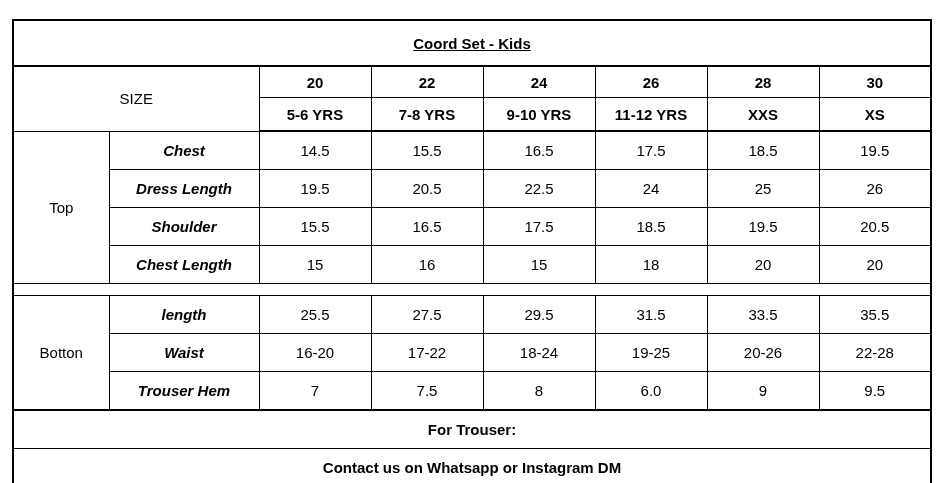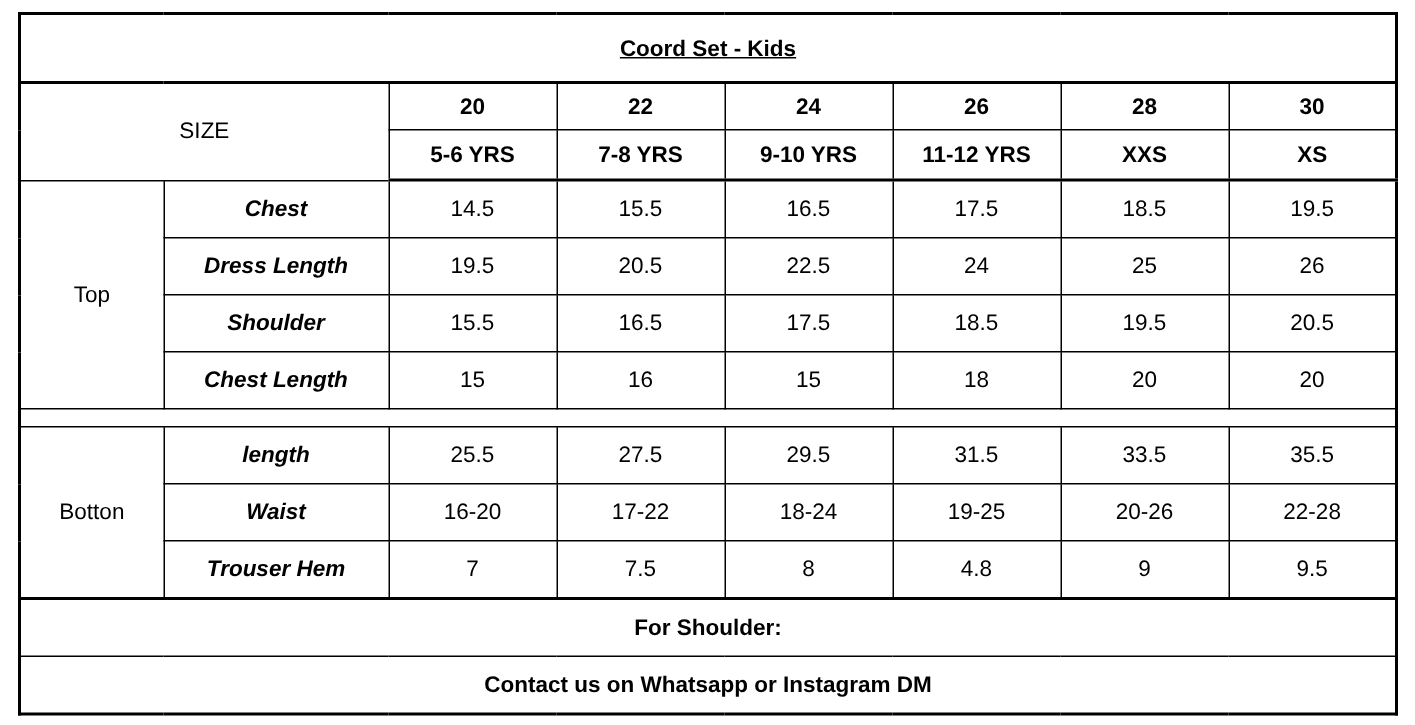--- a/index.html
+++ b/index.html
@@ -11,21 +11,21 @@
     width: 943px;
     height: 483px;
     font-family: "Liberation Sans", sans-serif;
     color: #000000;
     overflow: hidden;
   }
   .sheet {
     box-sizing: border-box;
     width: 943px;
     height: 483px;
-    padding: 8px 12px 9px 12px;
+    padding: 19px 12px 9px 12px;
     background: #ffffff;
   }
   table.size-chart {
     border-collapse: collapse;
     table-layout: fixed;
     width: 919px;
     height: 465px;
     border: 2px solid #000000;
   }
   table.size-chart td {
@@ -187,26 +187,26 @@
         <td class="data-cell">18-24</td>
         <td class="data-cell">19-25</td>
         <td class="data-cell">20-26</td>
         <td class="data-cell">22-28</td>
       </tr>
       <tr class="body-row">
         <td class="row-label">Trouser Hem</td>
         <td class="data-cell">7</td>
         <td class="data-cell">7.5</td>
         <td class="data-cell">8</td>
-        <td class="data-cell">4.8</td>
+        <td class="data-cell">6.0</td>
         <td class="data-cell">9</td>
         <td class="data-cell">9.5</td>
       </tr>
 
       <tr>
-        <td class="footer-cell footer-top" colspan="8">For Shoulder:</td>
+        <td class="footer-cell footer-top" colspan="8">For Trouser:</td>
       </tr>
       <tr>
         <td class="footer-cell" colspan="8">Contact us on Whatsapp or Instagram DM</td>
       </tr>
     </tbody>
   </table>
 </div>
 
 </body></html>

